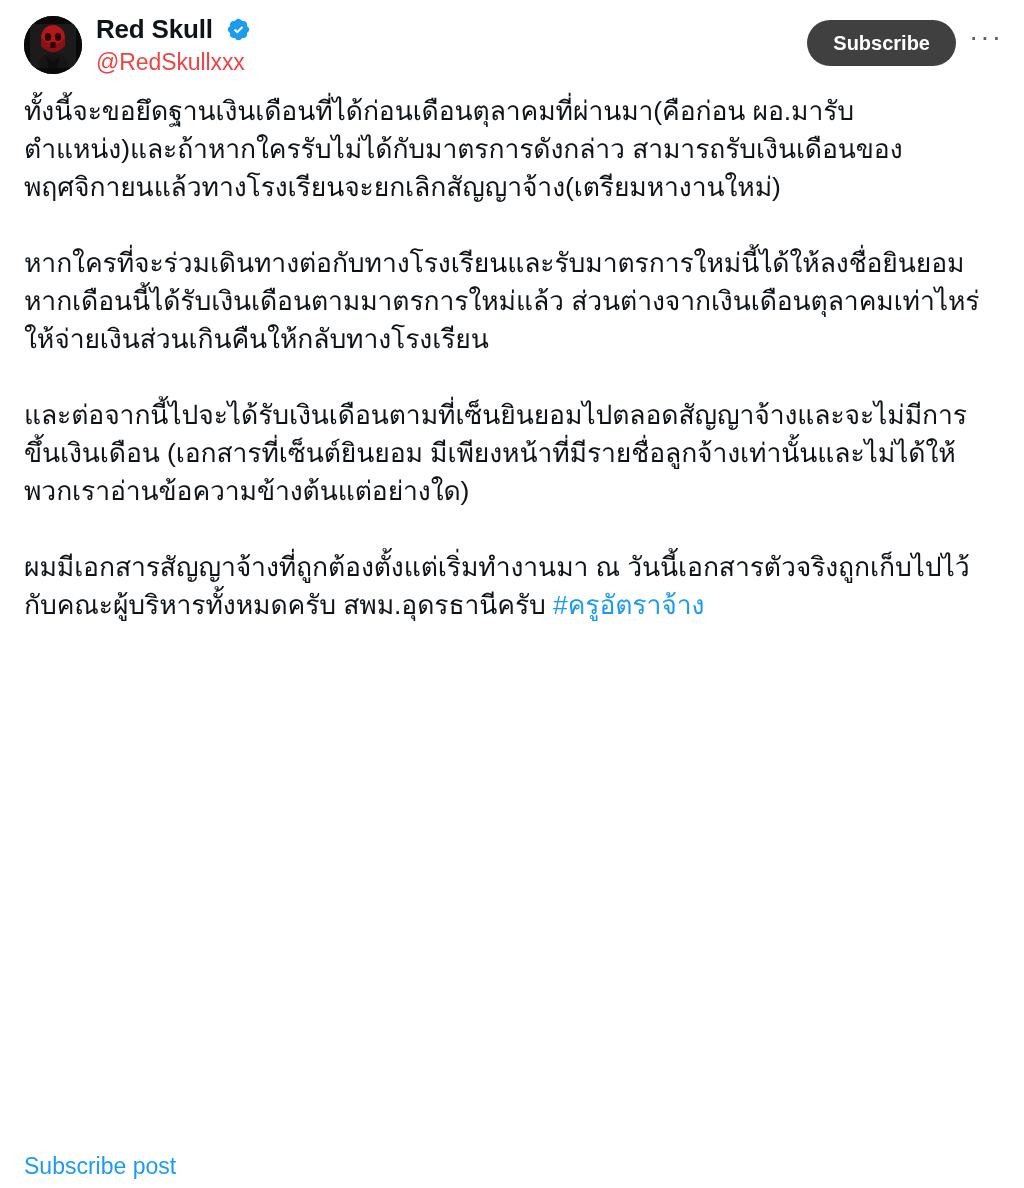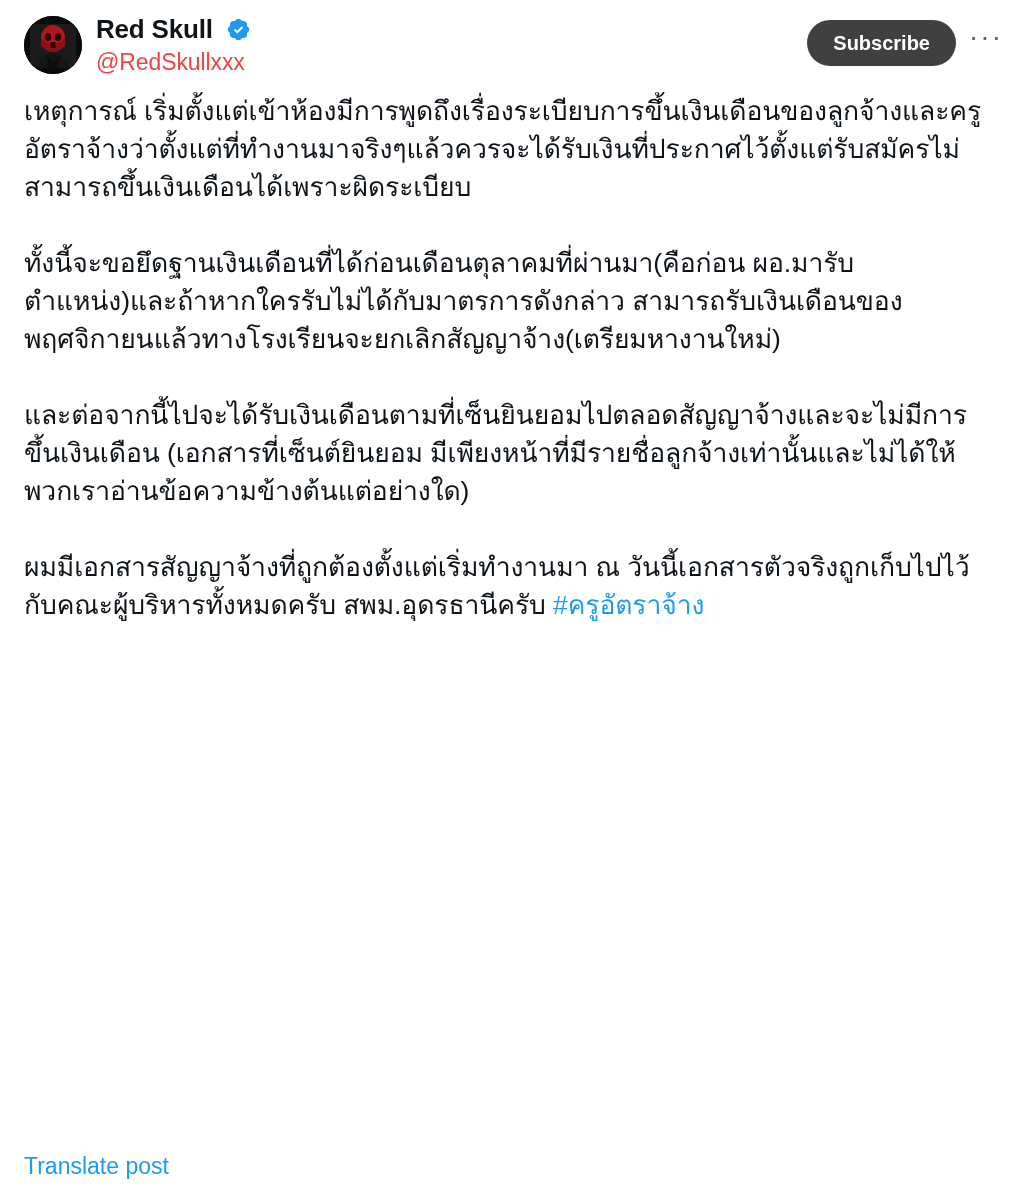--- a/index.html
+++ b/index.html
@@ -179,23 +179,23 @@
 
     <div class="header-actions">
       <button class="subscribe-btn">Subscribe</button>
       <button class="more-btn">
         <span class="more-dots">···</span>
       </button>
     </div>
   </div>
 
   <div class="post-body">
-    <p class="para">เหตุการณ์ เริ่มตั้งแต่เข้าห้องมีการพูดถึงเรื่องระเบียบการขึ้นเงินเดือนของลูกจ้างและครูอัตราจ้างว่าตั้งแต่ที่ทำงานมาจริงๆแล้วควรจะได้รับเงินที่ประกาศไว้ตั้งแต่รับสมัครไม่สามารถขึ้นเงินเดือนได้เพราะผิดระเบียบ</p>
     <p class="para">ทั้งนี้จะขอยึดฐานเงินเดือนที่ได้ก่อนเดือนตุลาคมที่ผ่านมา(คือก่อน ผอ.มารับตำแหน่ง)และถ้าหากใครรับไม่ได้กับมาตรการดังกล่าว สามารถรับเงินเดือนของพฤศจิกายนแล้วทางโรงเรียนจะยกเลิกสัญญาจ้าง(เตรียมหางานใหม่)</p>
+    <p class="para">หากใครที่จะร่วมเดินทางต่อกับทางโรงเรียนและรับมาตรการใหม่นี้ได้ให้ลงชื่อยินยอมหากเดือนนี้ได้รับเงินเดือนตามมาตรการใหม่แล้ว ส่วนต่างจากเงินเดือนตุลาคมเท่าไหร่ให้จ่ายเงินส่วนเกินคืนให้กลับทางโรงเรียน</p>
     <p class="para">และต่อจากนี้ไปจะได้รับเงินเดือนตามที่เซ็นยินยอมไปตลอดสัญญาจ้างและจะไม่มีการขึ้นเงินเดือน (เอกสารที่เซ็นต์ยินยอม มีเพียงหน้าที่มีรายชื่อลูกจ้างเท่านั้นและไม่ได้ให้พวกเราอ่านข้อความข้างต้นแต่อย่างใด)</p>
     <p class="para"><span>ผมมีเอกสารสัญญาจ้างที่ถูกต้องตั้งแต่เริ่มทำงานมา ณ วันนี้เอกสารตัวจริงถูกเก็บไปไว้กับคณะผู้บริหารทั้งหมดครับ สพม.อุดรธานีครับ </span><span class="hashtag">#ครูอัตราจ้าง</span></p>
   </div>
 
   <div class="translate-wrap">
-    <span class="translate">Translate post</span>
+    <span class="translate">Subscribe post</span>
   </div>
 
 </div>
 
 </body></html>

